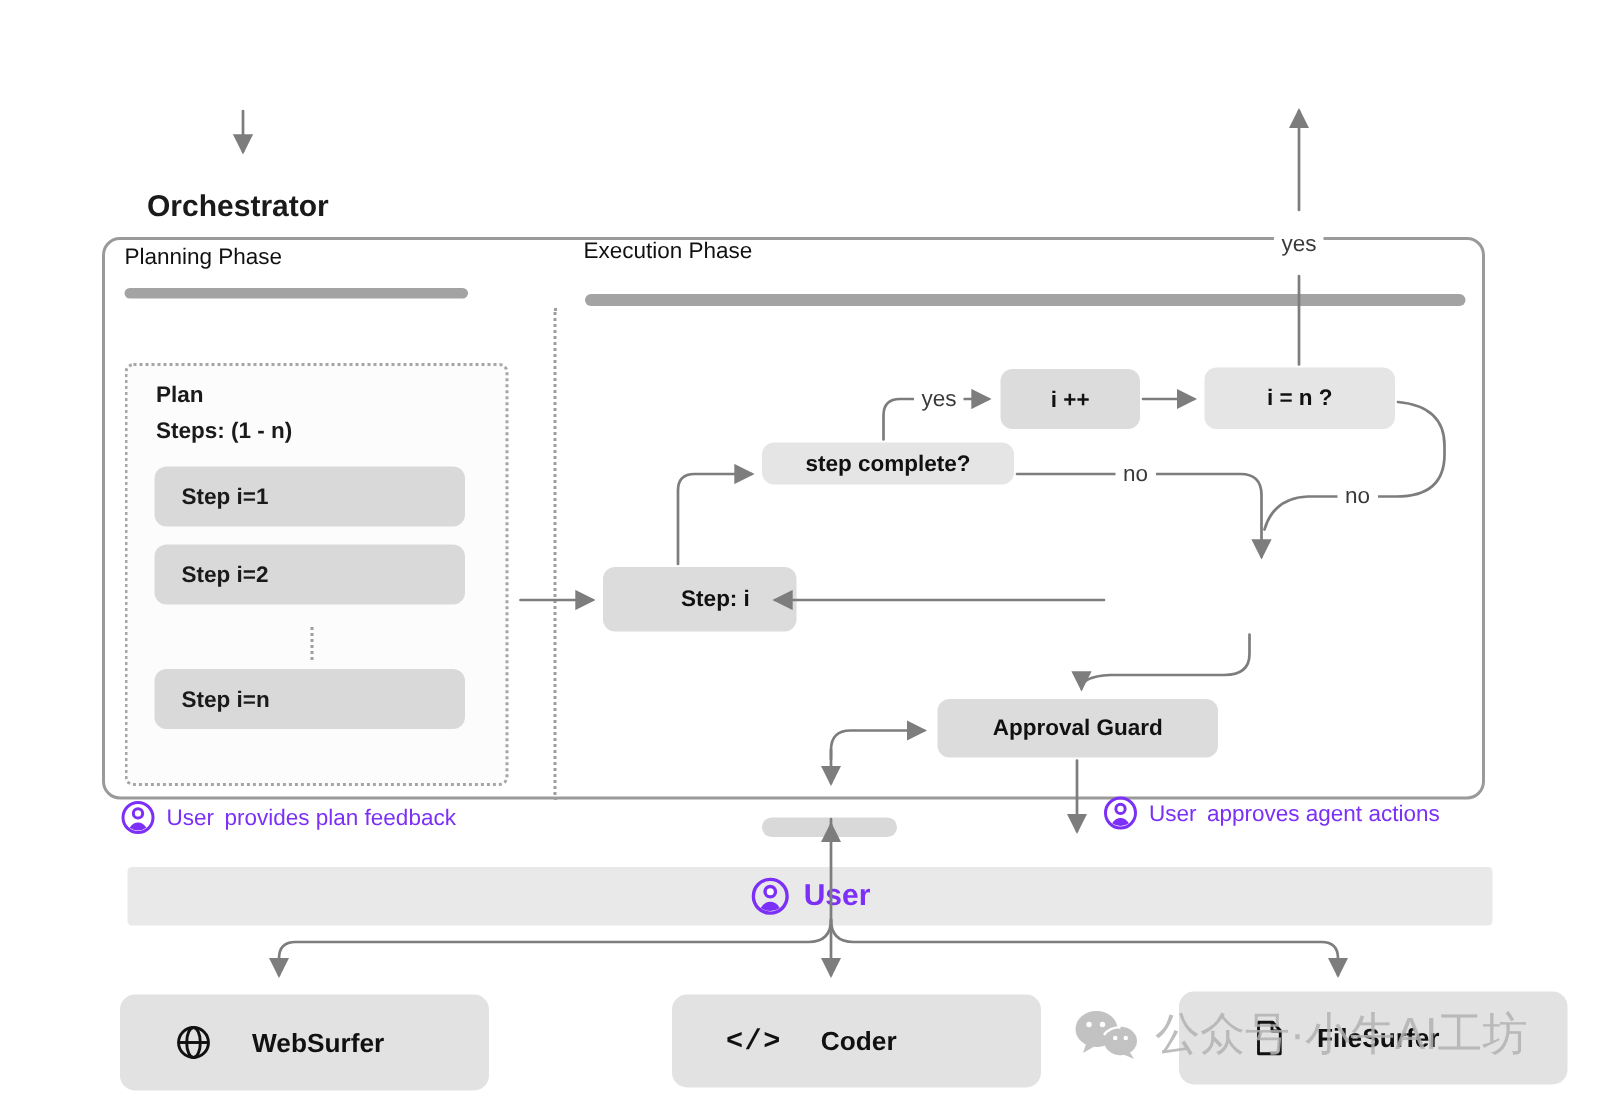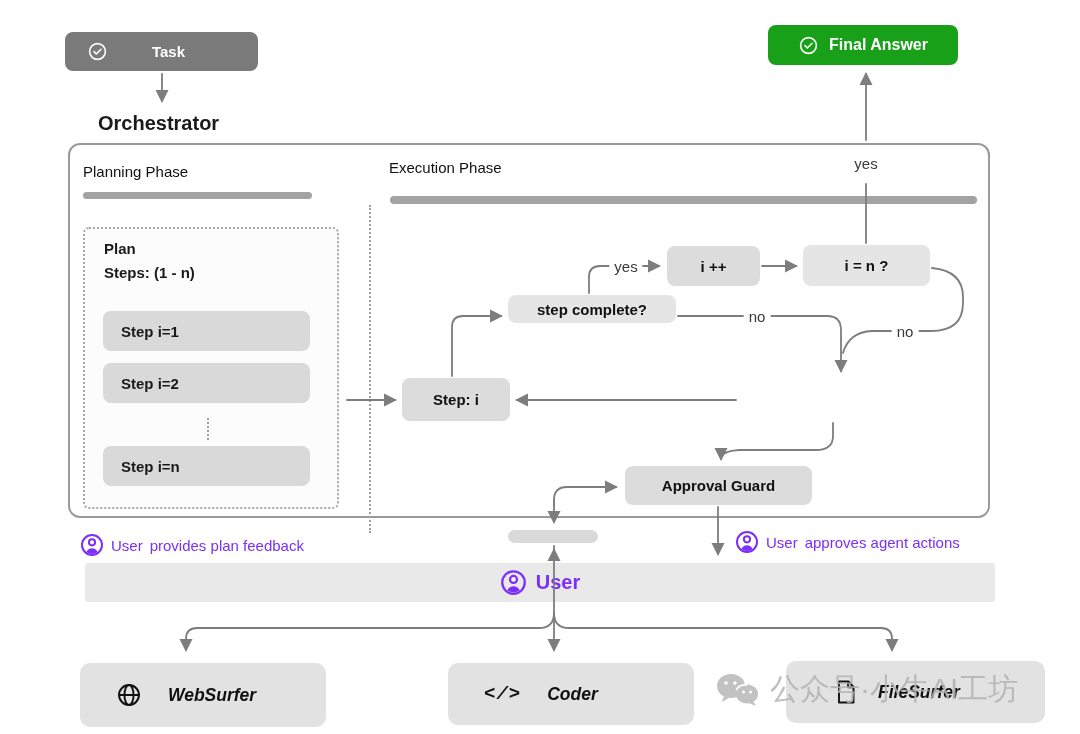--- a/index.html
+++ b/index.html
@@ -1,20 +1,20 @@
 <!DOCTYPE html>
 <html><head>
 <meta charset="utf-8">
 <style>
   html,body{margin:0;padding:0;background:#ffffff;}
   #canvas{
     position:relative;width:1080px;height:734px;background:#ffffff;
     font-family:"Liberation Sans","DejaVu Sans",sans-serif;color:#1a1a1a;overflow:hidden;
   }
-  .abs{position:absolute;}
+  .abs{position:absolute;margin-top:15px;}
   .pill-btn{
     position:absolute;display:flex;align-items:center;border-radius:8px;color:#ffffff;
     font-weight:bold;z-index:3;
   }
   .node{
     position:absolute;display:flex;align-items:center;justify-content:center;
     border-radius:8px;font-weight:bold;font-size:15px;color:#111;z-index:1;
   }
   .node-gray{background:#dcdcdc;}
   .node-blue{background:#e5e5e5;}
@@ -27,54 +27,36 @@
   .edge-label{
     position:absolute;z-index:4;background:#ffffff;padding:0 5px;font-size:15px;color:#3a3a3a;
     transform:translate(-50%,-50%);white-space:nowrap;
   }
   .purple-note{
     position:absolute;display:flex;align-items:center;gap:7px;color:#7b2ff7;font-size:15px;z-index:3;
     white-space:nowrap;
   }
   .agent-box{
     position:absolute;background:#e2e2e2;border-radius:10px;display:flex;align-items:center;
-    gap:26px;font-weight:bold;font-size:17.5px;color:#111;padding-left:36px;z-index:1;font-style:italic;
+    gap:26px;font-weight:bold;font-size:17.5px;color:#111;padding-left:36px;z-index:1;
   }
   .dotted-v{position:absolute;border-left:2px dotted #9e9e9e;z-index:0;}
   svg.wires{position:absolute;left:0;top:0;z-index:2;pointer-events:none;}
   .code-glyph{font-weight:bold;font-size:19px;letter-spacing:1px;font-family:"Liberation Mono","DejaVu Sans Mono",monospace;}
   .watermark{
     position:absolute;left:714px;top:669px;display:flex;align-items:center;gap:10px;z-index:5;
     color:#b2b2b2;font-size:30px;opacity:0.85;white-space:nowrap;
   }
 </style>
 </head>
 <body>
 
 <div id="canvas">
 
-  <div class="pill-btn" style="left:65px;top:32px;width:193px;height:39px;background:#7a7a7a;font-size:15px;">
-    <span class="abs" style="left:22px;top:9px;">
-      <svg width="21" height="21" viewBox="0 0 24 24" fill="none" stroke="#ffffff" stroke-width="1.8">
-        <circle cx="12" cy="12" r="9"></circle>
-          <path d="M8 12.2l2.6 2.6L16 9.5" stroke-linecap="round" stroke-linejoin="round"></path>
-      </svg>
-    </span>
-    <span style="flex:1;text-align:center;padding-left:14px;">Task</span>
-  </div>
-
-  <div class="pill-btn" style="left:768px;top:25px;width:190px;height:40px;background:#18a018;font-size:16px;justify-content:center;gap:10px;">
-    <span style="display:flex;">
-      <svg width="21" height="21" viewBox="0 0 24 24" fill="none" stroke="#ffffff" stroke-width="1.8">
-        <circle cx="12" cy="12" r="9"></circle>
-          <path d="M8 12.2l2.6 2.6L16 9.5" stroke-linecap="round" stroke-linejoin="round"></path>
-      </svg>
-    </span>
-    <span>Final Answer</span>
-  </div>
+
 
   <div class="abs" style="left:98px;top:112px;font-size:20px;font-weight:bold;z-index:2;">Orchestrator</div>
 
   <div class="abs" style="left:68px;top:143px;width:918px;height:371px;border:2px solid #9a9a9a;border-radius:12px;background:#ffffff;z-index:0;"></div>
 
   <div class="phase-title" style="left:83px;top:163px;">Planning Phase</div>
   <div class="phase-bar" style="left:83px;top:192px;width:229px;height:7px;"></div>
 
   <div class="dotted-v" style="left:369px;top:205px;height:328px;"></div>
 
@@ -97,21 +79,21 @@
 
   <div class="node node-gray" style="left:667px;top:246px;width:93px;height:40px;">
     <span>i ++</span>
   </div>
   <div class="node node-blue" style="left:803px;top:245px;width:127px;height:41px;">
     <span>i = n ?</span>
   </div>
   <div class="node node-blue" style="left:508px;top:295px;width:168px;height:28px;">
     <span>step complete?</span>
   </div>
-  <div class="node node-gray" style="left:402px;top:378px;width:108px;height:43px;">
+  <div class="node node-gray" style="left:402px;top:378px;width:108px;height:43px;padding-left:21px;">
     <span>Step: i</span>
   </div>
   <div class="node node-gray" style="left:625px;top:466px;width:187px;height:39px;">
     <span>Approval Guard</span>
   </div>
 
   <div class="abs" style="left:508px;top:530px;width:90px;height:13px;background:#d9d9d9;border-radius:7px;z-index:1;"></div>
 
   <svg class="wires" width="1080" height="734" viewBox="0 0 1080 734">
     <defs>

